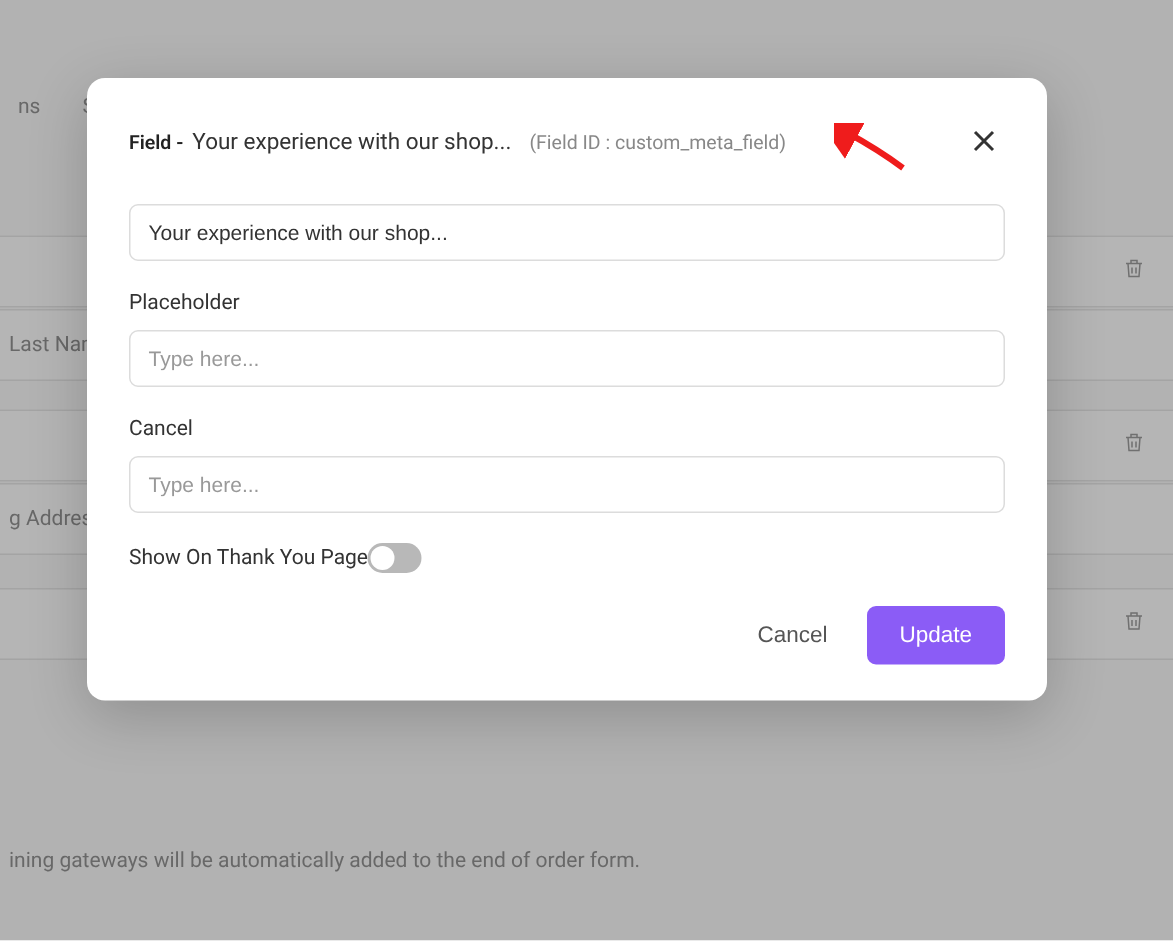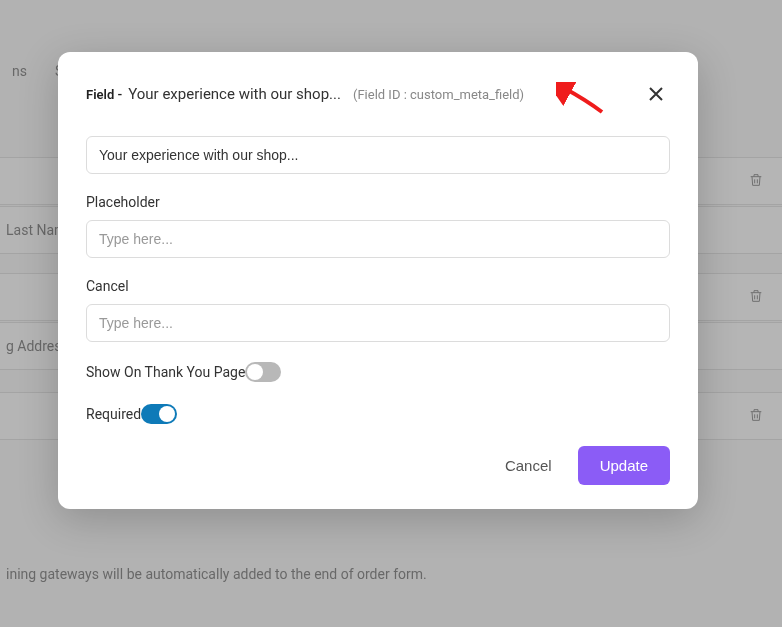--- a/index.html
+++ b/index.html
@@ -225,26 +225,20 @@
   </div>
 
   <div class="toggle-row">
     <span>Show On Thank You Page</span>
     <div class="toggle">
         <div class="knob"></div>
       </div>
   </div>
 
 
-  <div class="toggle-row">
-    <span>Required</span>
-    <div class="toggle on">
-        <div class="knob"></div>
-      </div>
-  </div>
 
   <div class="modal-footer">
     <button class="btn-cancel">Cancel</button>
     <button class="btn-primary">Update</button>
   </div>
 </div>
 
 <svg class="arrow" width="50" height="34">
   <defs>
     <marker id="ah" markerWidth="8" markerHeight="8" refX="2" refY="4" orient="auto">

